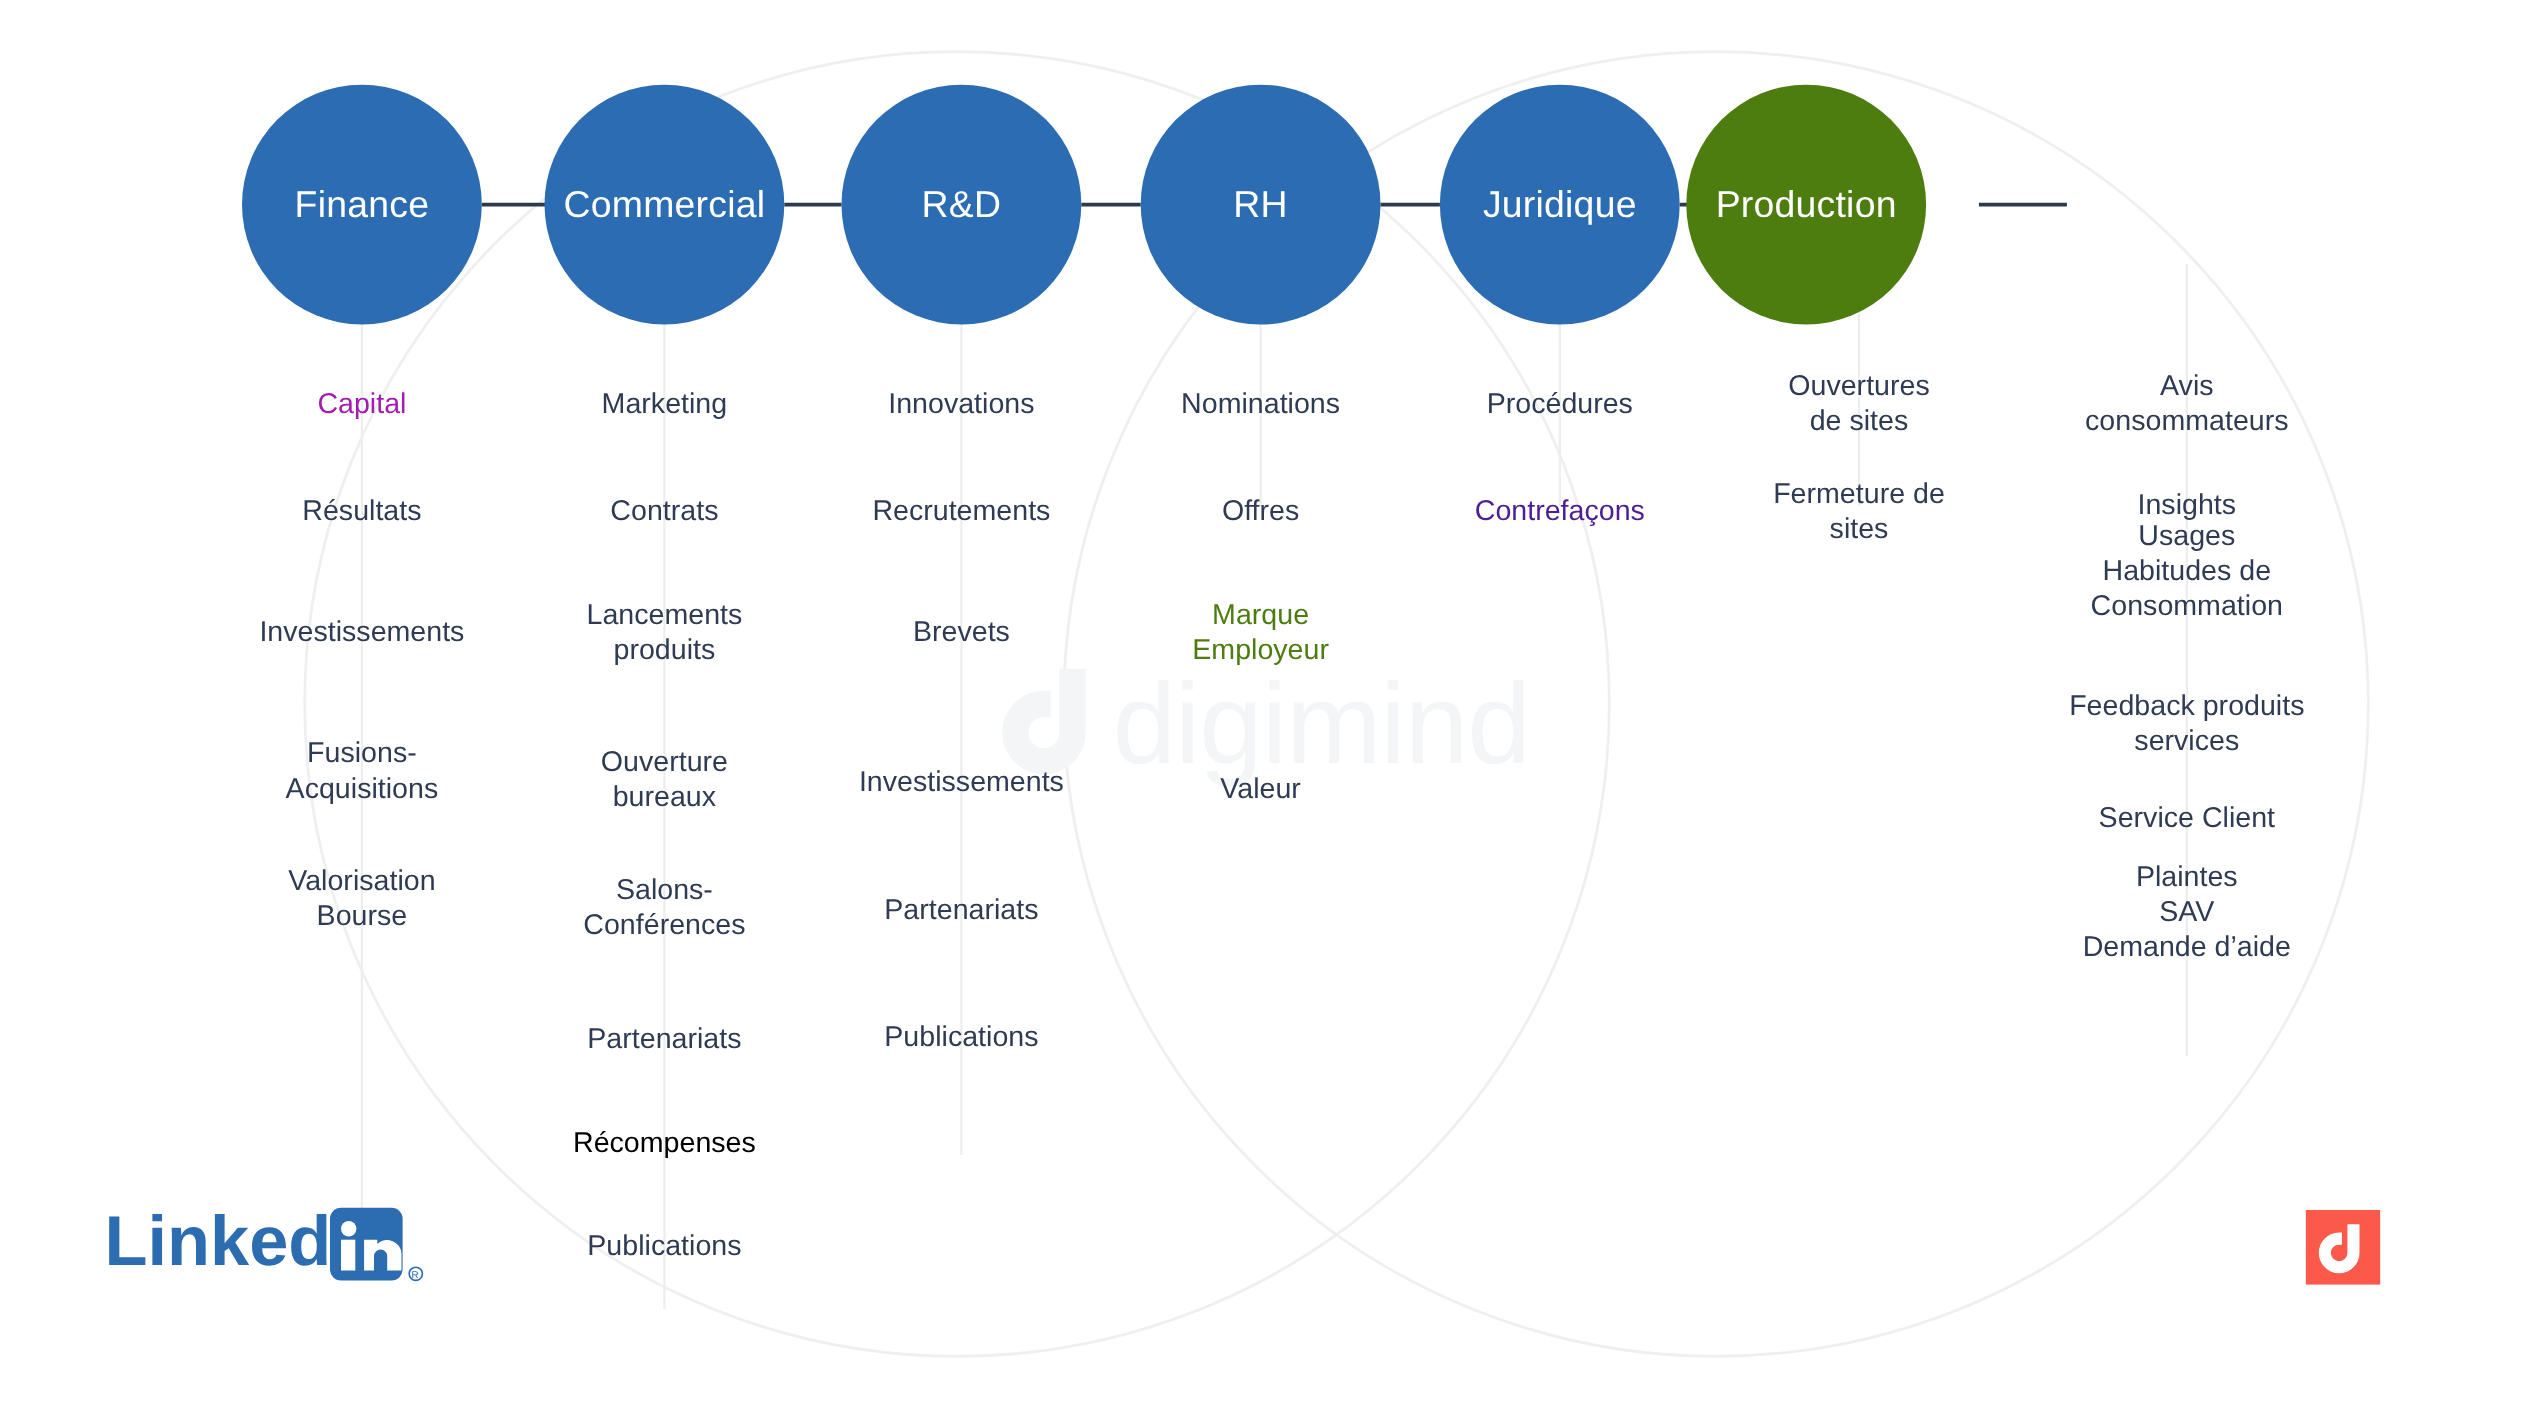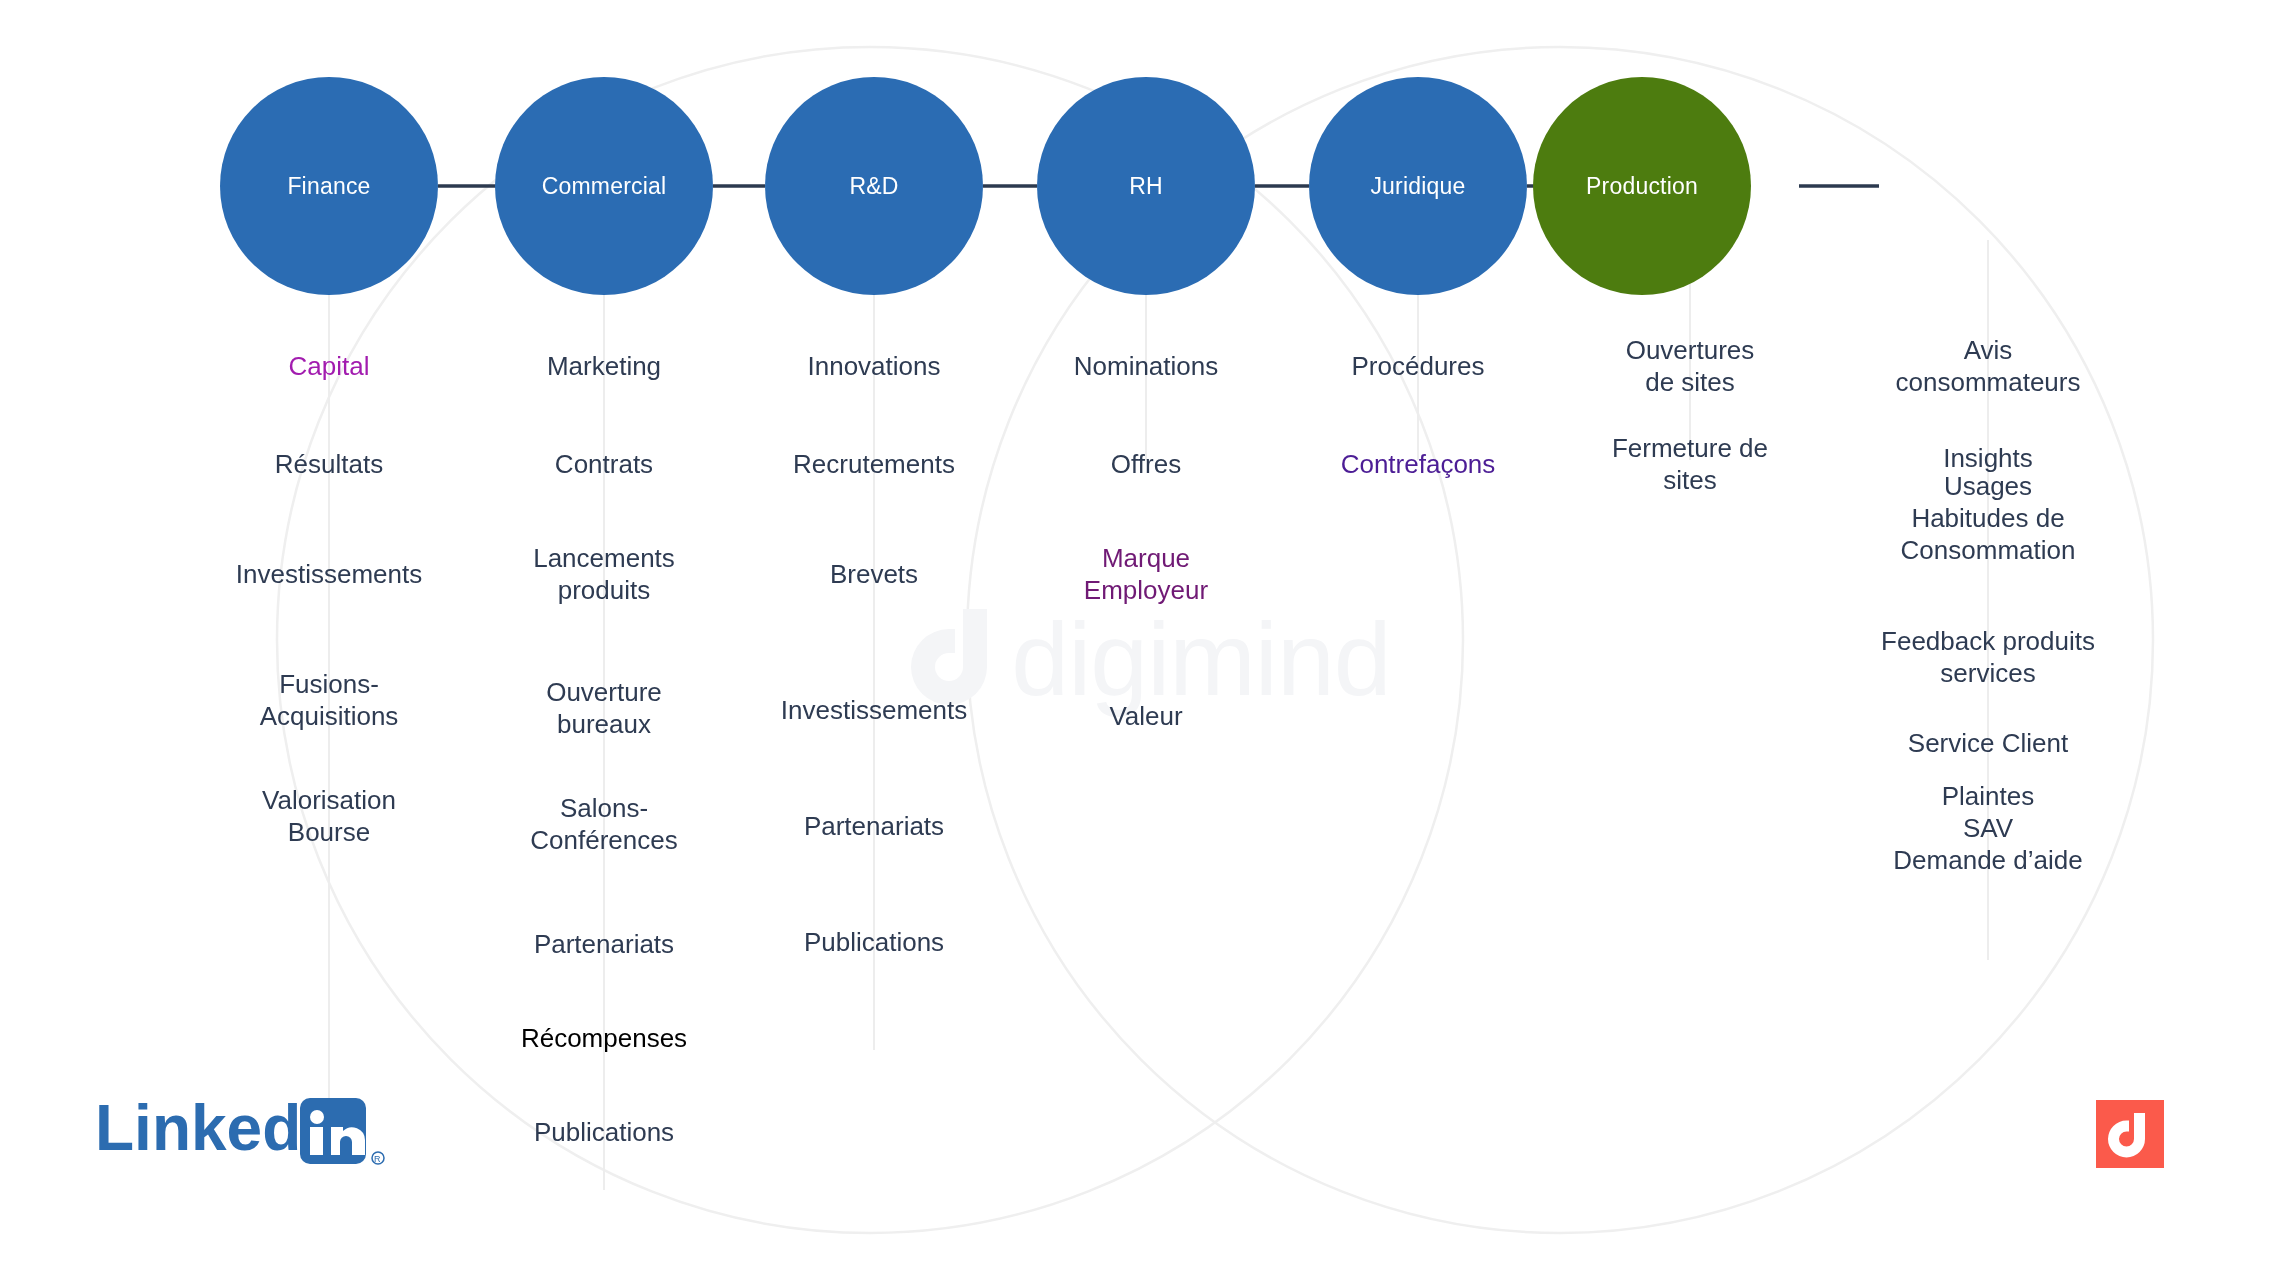--- a/index.html
+++ b/index.html
@@ -60,21 +60,21 @@
     height: 218px;
     border-radius: 50%;
     background: #2b6cb3;
     display: flex;
     align-items: center;
     justify-content: center;
     top: 77px;
   }
   .node-label {
     color: #ffffff;
-    font-size: 23px;
+    font-size: 34px;
     font-family: "Liberation Sans", sans-serif;
     text-align: center;
     letter-spacing: 0.2px;
   }
 
   
   #columns {
     position: absolute;
     left: 0;
     top: 0;
@@ -197,21 +197,21 @@
         <div class="col-item" style="top: 0px; color: rgb(46, 59, 82);">Innovations</div>
         <div class="col-item" style="top: 98px; color: rgb(46, 59, 82);">Recrutements</div>
         <div class="col-item" style="top: 208px; color: rgb(46, 59, 82);">Brevets</div>
         <div class="col-item" style="top: 344px; color: rgb(46, 59, 82);">Investissements</div>
         <div class="col-item" style="top: 460px; color: rgb(46, 59, 82);">Partenariats</div>
         <div class="col-item" style="top: 576px; color: rgb(46, 59, 82);">Publications</div>
       </div>
       <div class="column" style="left: 996px;">
         <div class="col-item" style="top: 0px; color: rgb(46, 59, 82);">Nominations</div>
         <div class="col-item" style="top: 98px; color: rgb(46, 59, 82);">Offres</div>
-        <div class="col-item" style="top: 192px; color: #701a75;">Marque
+        <div class="col-item" style="top: 192px; color: #4d7c0f;">Marque
 Employeur</div>
         <div class="col-item" style="top: 350px; color: rgb(46, 59, 82);">Valeur</div>
       </div>
       <div class="column" style="left: 1268px;">
         <div class="col-item" style="top: 0px; color: rgb(46, 59, 82);">Procédures</div>
         <div class="col-item" style="top: 98px; color: #4c1d95;">Contrefaçons</div>
       </div>
       <div class="column" style="left: 1540px;">
         <div class="col-item" style="top: -16px; color: rgb(46, 59, 82);">Ouvertures
 de sites</div>

